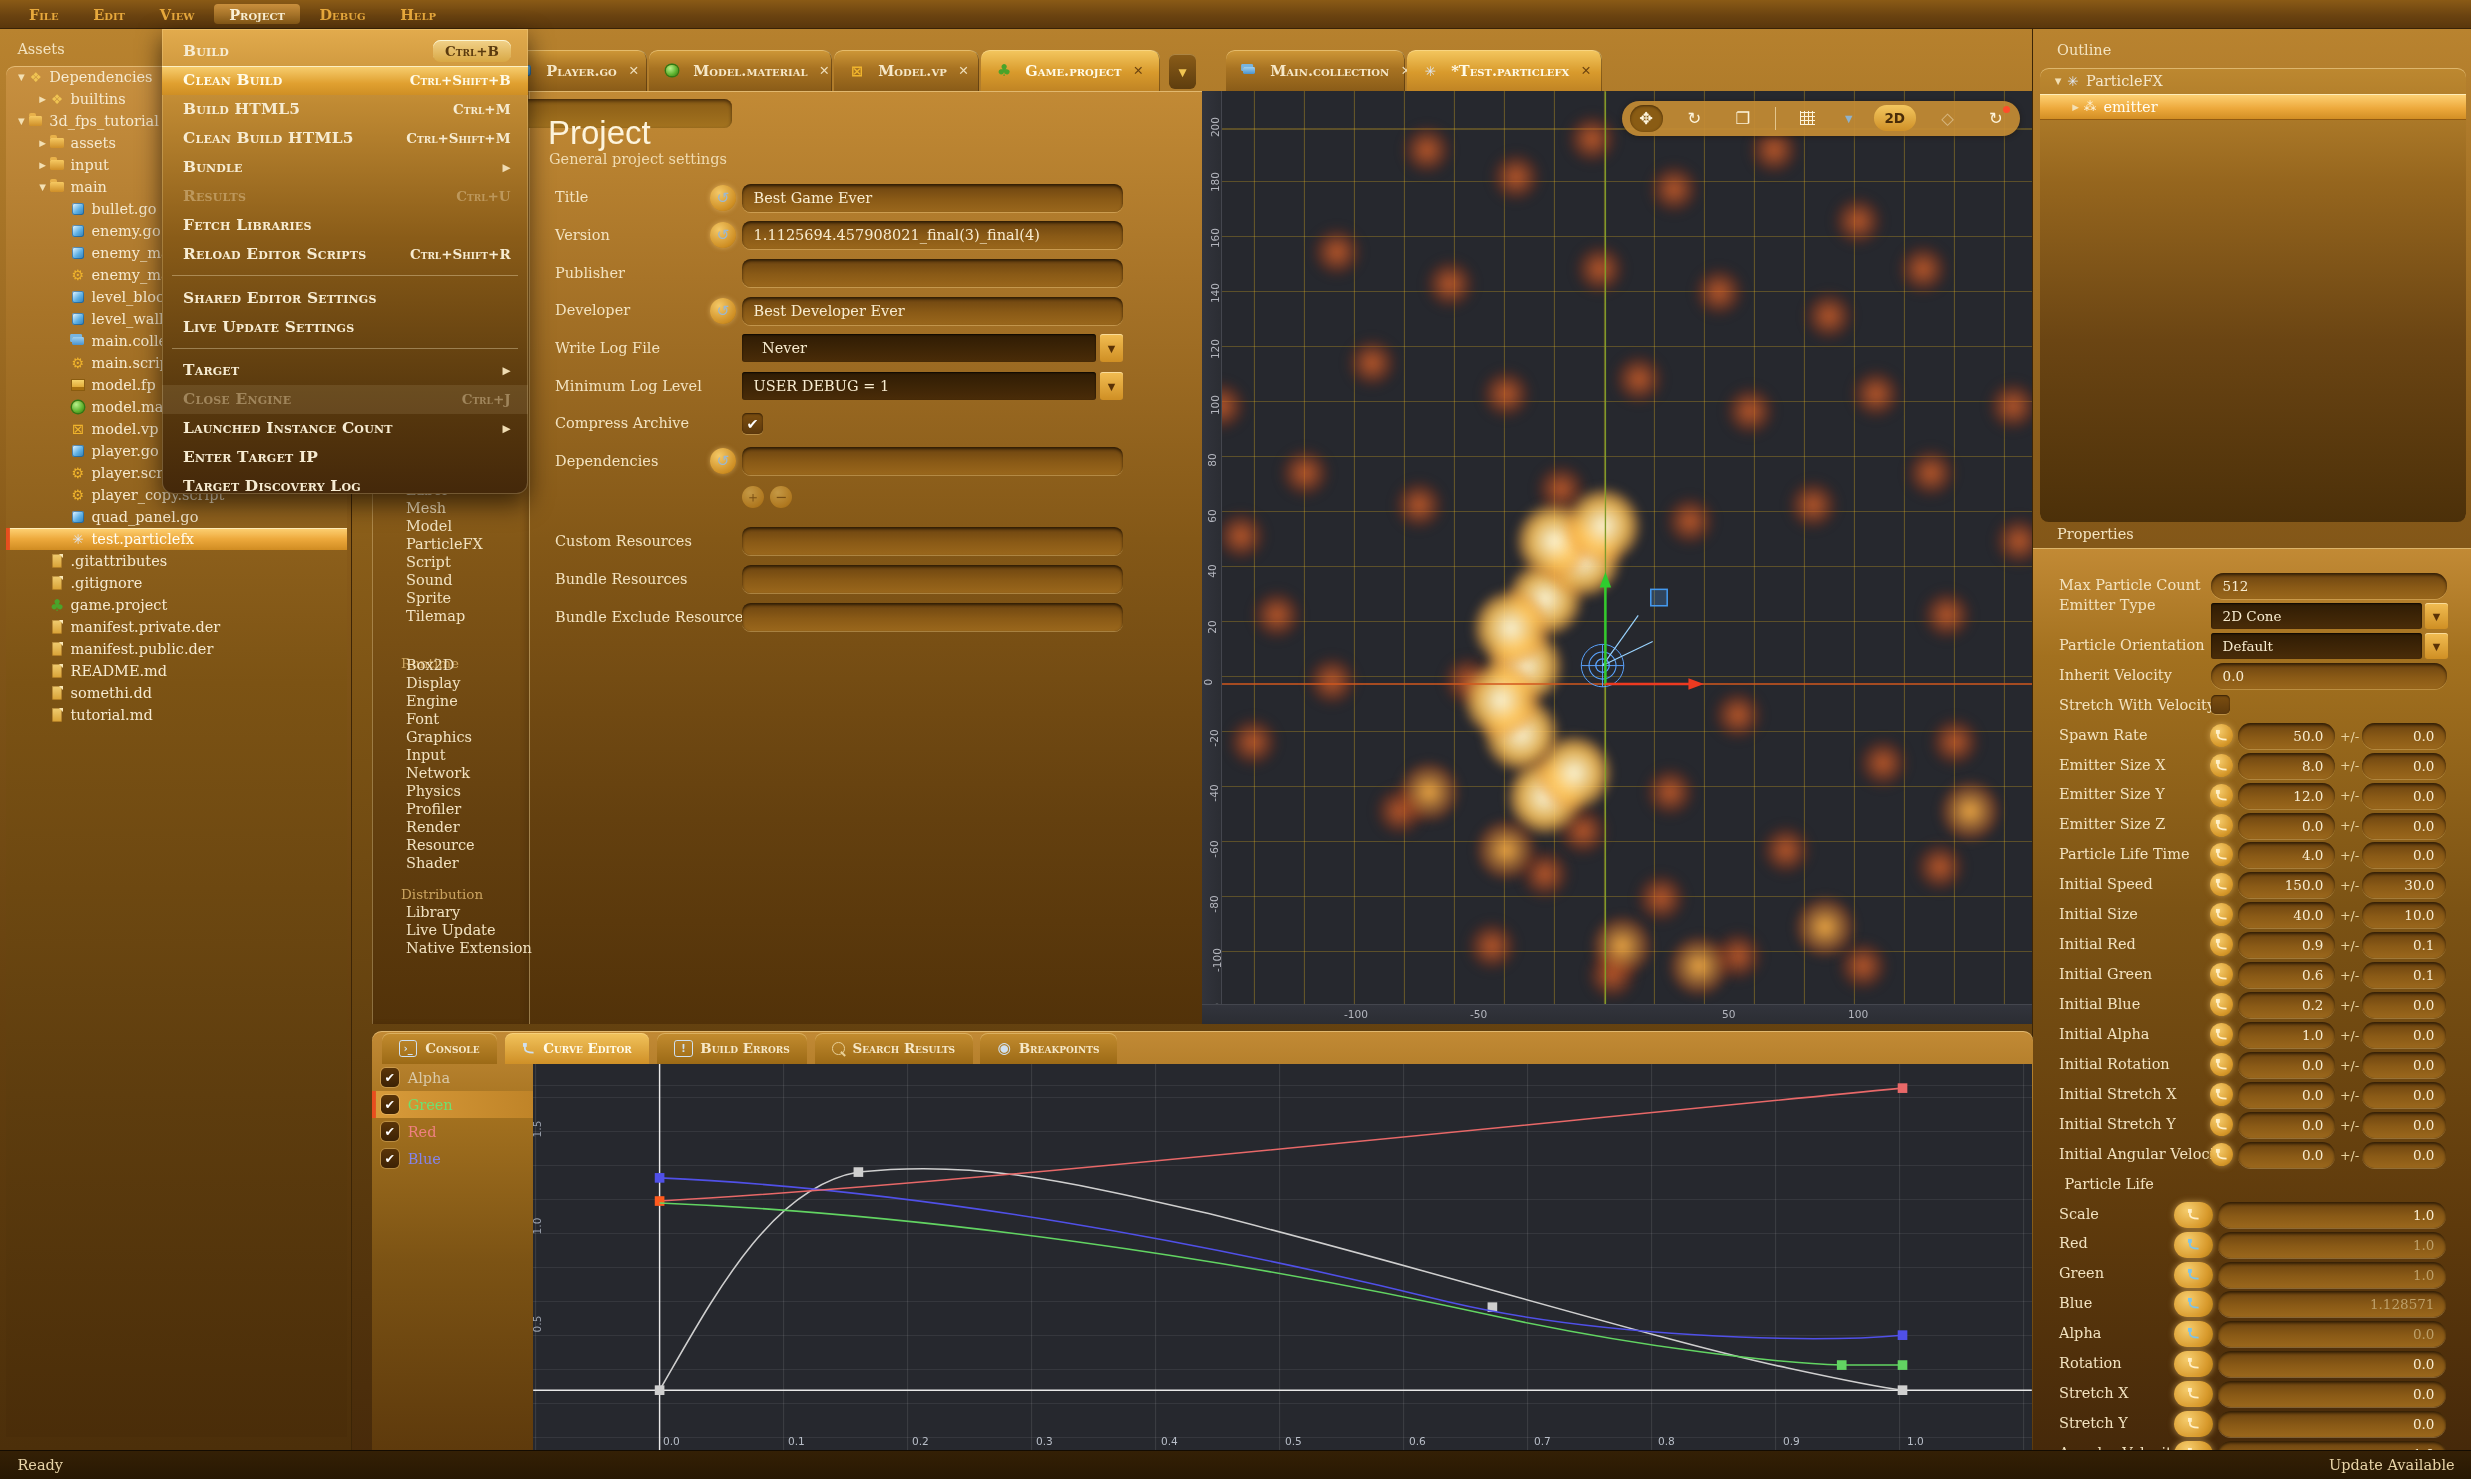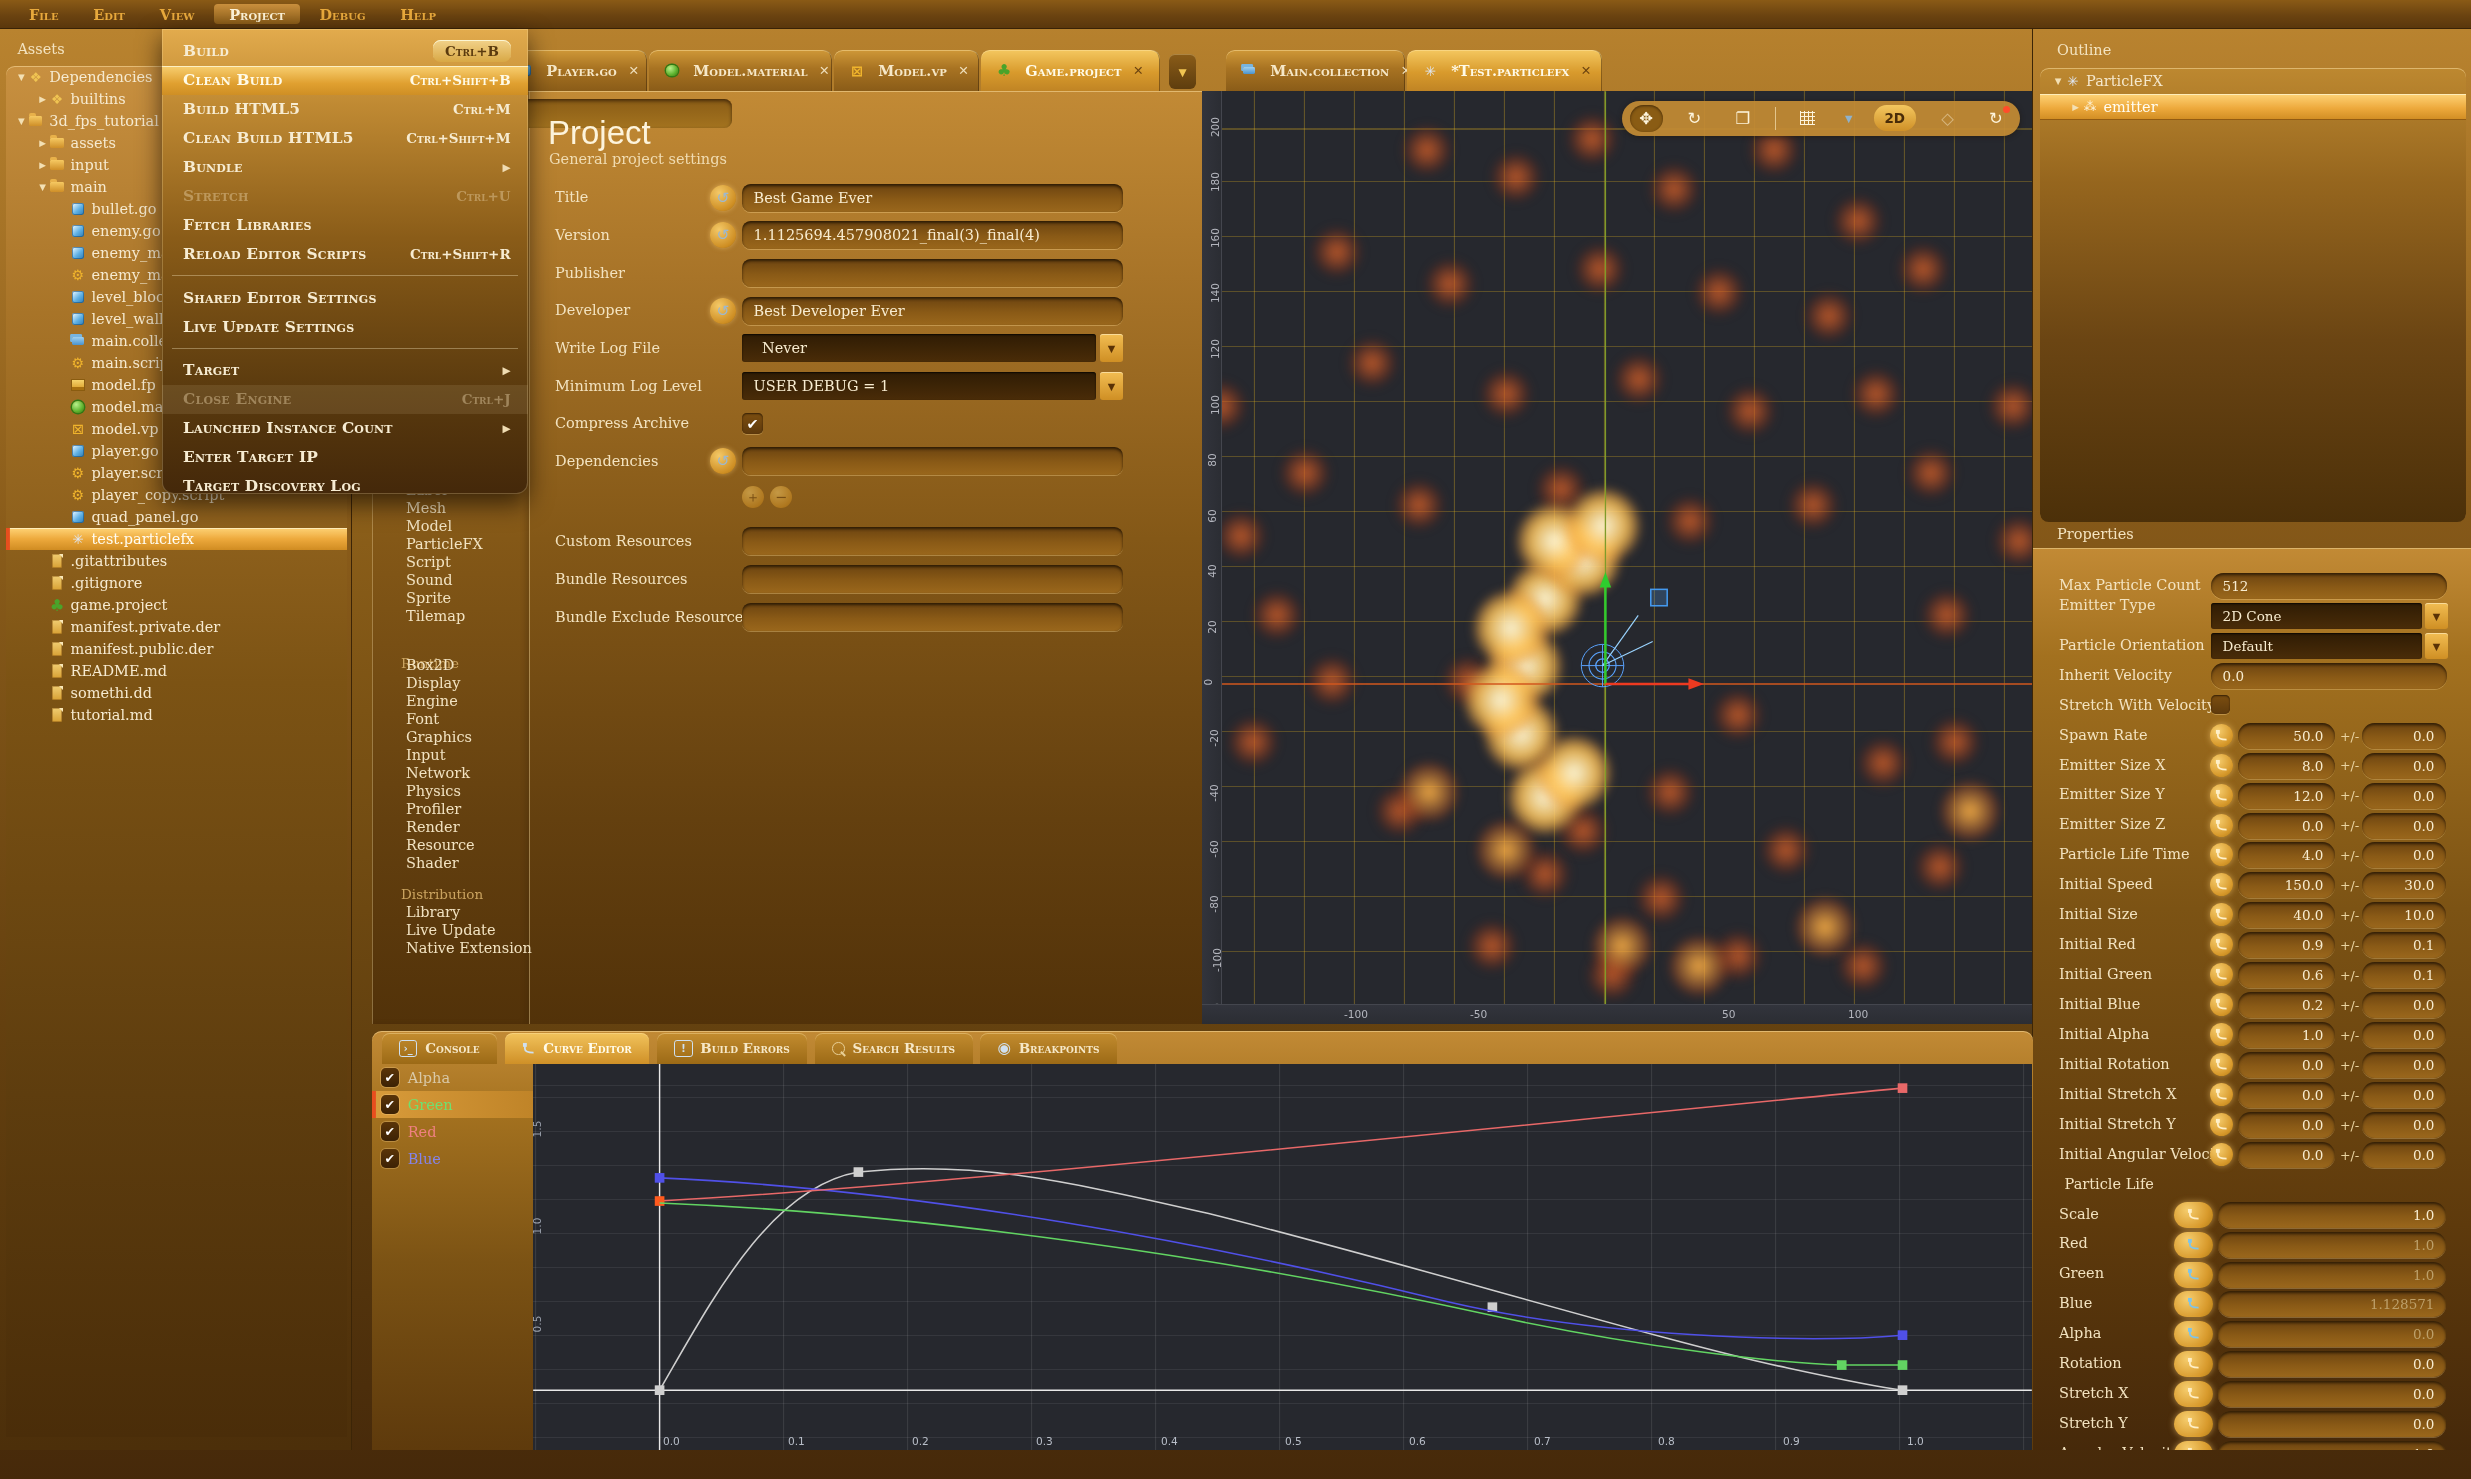--- a/index.html
+++ b/index.html
@@ -964,21 +964,21 @@
       </div>
       <div class="pm-item">
         <span class="sc sc-label">Clean Build HTML5</span>
         <span class="pm-shortcut sc">Ctrl+Shift+M</span>
       </div>
       <div class="pm-item">
         <span class="sc sc-label">Bundle</span>
         <span class="pm-sub">▶</span>
       </div>
       <div class="pm-item disabled">
-        <span class="sc sc-label">Stretch</span>
+        <span class="sc sc-label">Results</span>
         <span class="pm-shortcut sc">Ctrl+U</span>
       </div>
       <div class="pm-item">
         <span class="sc sc-label">Fetch Libraries</span>
       </div>
       <div class="pm-item">
         <span class="sc sc-label">Reload Editor Scripts</span>
         <span class="pm-shortcut sc">Ctrl+Shift+R</span>
       </div>
       <div class="pm-sep"></div>
@@ -1002,14 +1002,18 @@
         <span class="pm-sub">▶</span>
       </div>
       <div class="pm-item">
         <span class="sc sc-label">Enter Target IP</span>
       </div>
       <div class="pm-item">
         <span class="sc sc-label">Target Discovery Log</span>
       </div>
     </div>
 
+  <div id="statusbar" class="abs">
+    <span>Ready</span>
+    <span>Update Available</span>
+  </div>
 </div>
 
 
 </body></html>

